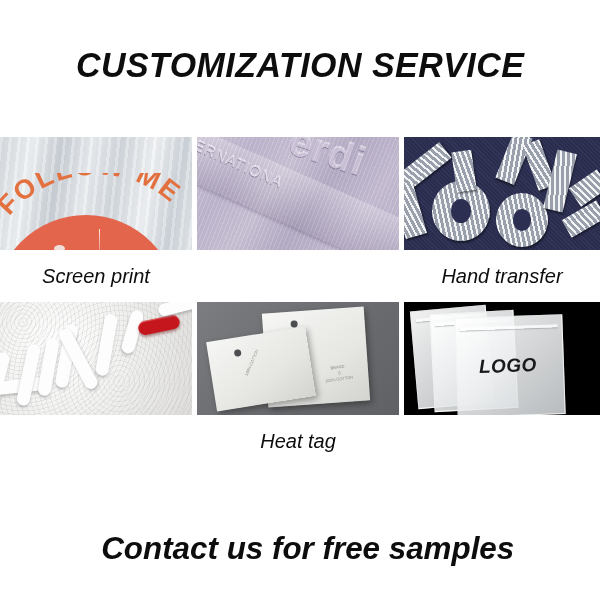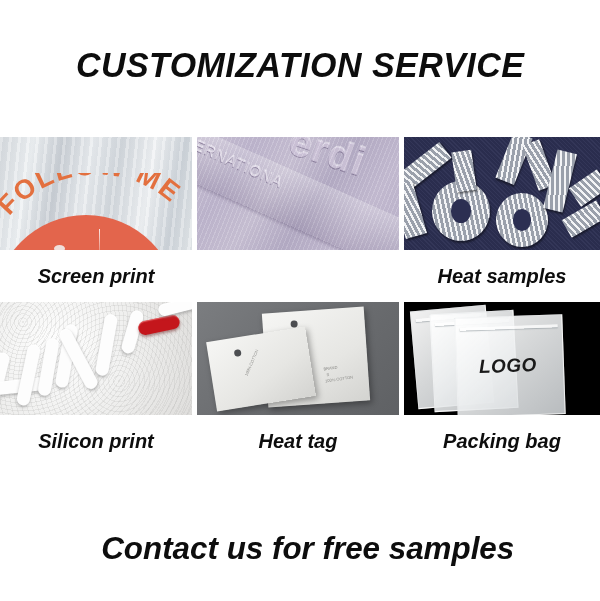--- a/index.html
+++ b/index.html
@@ -13,20 +13,21 @@
     overflow: hidden;
     font-family: "Liberation Sans", sans-serif;
     color: #111111;
   }
 
   .page {
     position: relative;
     width: 600px;
     height: 601px;
     background: #ffffff;
+    text-align: center;
   }
 
   
   .header {
     position: absolute;
     top: 0;
     left: 0;
     width: 600px;
     height: 130px;
     display: flex;
@@ -66,21 +67,21 @@
     height: 113px;
     overflow: hidden;
   }
   .cell-label {
     height: 52px;
     display: flex;
     align-items: center;
     justify-content: center;
     font-family: "Liberation Sans", sans-serif;
     font-style: italic;
-    font-weight: bold;
+    font-weight: normal;
     font-size: 20px;
     color: #0d0d0d;
     white-space: nowrap;
   }
 
   
   .sp-bg {
     position: absolute;
     inset: 0;
     background:
@@ -371,39 +372,38 @@
         <div class="ht-glyph" style="left:-6px; top:46px; width:22px; height:54px; transform:rotate(-16deg);"></div>
         <div class="ht-ring" style="left:28px; top:44px; width:58px; height:60px;"></div>
         <div class="ht-glyph" style="left:50px; top:14px; width:20px; height:40px; transform:rotate(-8deg);"></div>
         <div class="ht-ring" style="left:92px; top:56px; width:52px; height:54px;"></div>
         <div class="ht-glyph" style="left:100px; top:-4px; width:20px; height:50px; transform:rotate(22deg);"></div>
         <div class="ht-glyph" style="left:126px; top:4px; width:18px; height:48px; transform:rotate(-20deg);"></div>
         <div class="ht-glyph" style="left:146px; top:14px; width:20px; height:60px; transform:rotate(14deg);"></div>
         <div class="ht-glyph" style="left:168px; top:40px; width:34px; height:22px; transform:rotate(-34deg);"></div>
         <div class="ht-glyph" style="left:160px; top:72px; width:40px; height:20px; transform:rotate(-30deg);"></div>
       </div>
-      <div class="cell-label">Heat samples</div>
+      <div class="cell-label">Hand transfer</div>
     </div>
 
     <div class="cell">
       <div class="thumb">
         <div class="si-bg"></div>
 
         <div class="si-stroke" style="left:-10px; top:50px; width:14px; height:58px; transform:rotate(14deg);"></div>
         <div class="si-stroke" style="left:-14px; top:78px; width:60px; height:13px; transform:rotate(-6deg);"></div>
         <div class="si-stroke" style="left:22px; top:42px; width:13px; height:62px; transform:rotate(12deg);"></div>
         <div class="si-stroke" style="left:42px; top:36px; width:13px; height:58px; transform:rotate(10deg);"></div>
         <div class="si-stroke" style="left:60px; top:22px; width:13px; height:64px; transform:rotate(10deg);"></div>
         <div class="si-stroke" style="left:72px; top:24px; width:13px; height:66px; transform:rotate(-28deg);"></div>
         <div class="si-stroke" style="left:100px; top:12px; width:13px; height:62px; transform:rotate(10deg);"></div>
         <div class="si-stroke" style="left:126px; top:8px; width:13px; height:44px; transform:rotate(16deg);"></div>
         <div class="si-red" style="left:138px; top:16px; width:42px; height:14px; transform:rotate(-12deg);"></div>
         <div class="si-stroke" style="left:158px; top:-2px; width:44px; height:12px; transform:rotate(-14deg);"></div>
       </div>
-      <div class="cell-label">Silicon print</div>
     </div>
 
     <div class="cell">
       <div class="thumb">
         <div class="tag-bg"></div>
         <div class="tag-card" style="left:68px; top:8px; width:102px; height:94px; transform:rotate(-4deg);">
           <div class="tag-hole" style="left:28px; top:9px;"></div>
           <div class="tag-print" style="left:58px; top:56px; transform:rotate(-4deg);">
             BRAND<br>&nbsp;&nbsp;S<br>100% COTTON
           </div>
@@ -425,21 +425,20 @@
           <div class="bag-zip" style="left:4px; right:4px; top:7px;"></div>
         </div>
         <div class="bag" style="left:28px; top:10px; width:82px; height:96px; transform:rotate(-3deg);">
           <div class="bag-zip" style="left:4px; right:4px; top:8px;"></div>
         </div>
         <div class="bag" style="left:52px; top:14px; width:106px; height:98px; transform:rotate(-2deg);">
           <div class="bag-zip" style="left:4px; right:4px; top:9px;"></div>
           <div class="bag-logo" style="left:22px; top:38px;">LOGO</div>
         </div>
       </div>
-      <div class="cell-label">Packing bag</div>
     </div>
 
   </div>
 
   <div class="footer">
     <div class="footer-text">Contact us for free samples</div>
   </div>
 
 </div>
 

